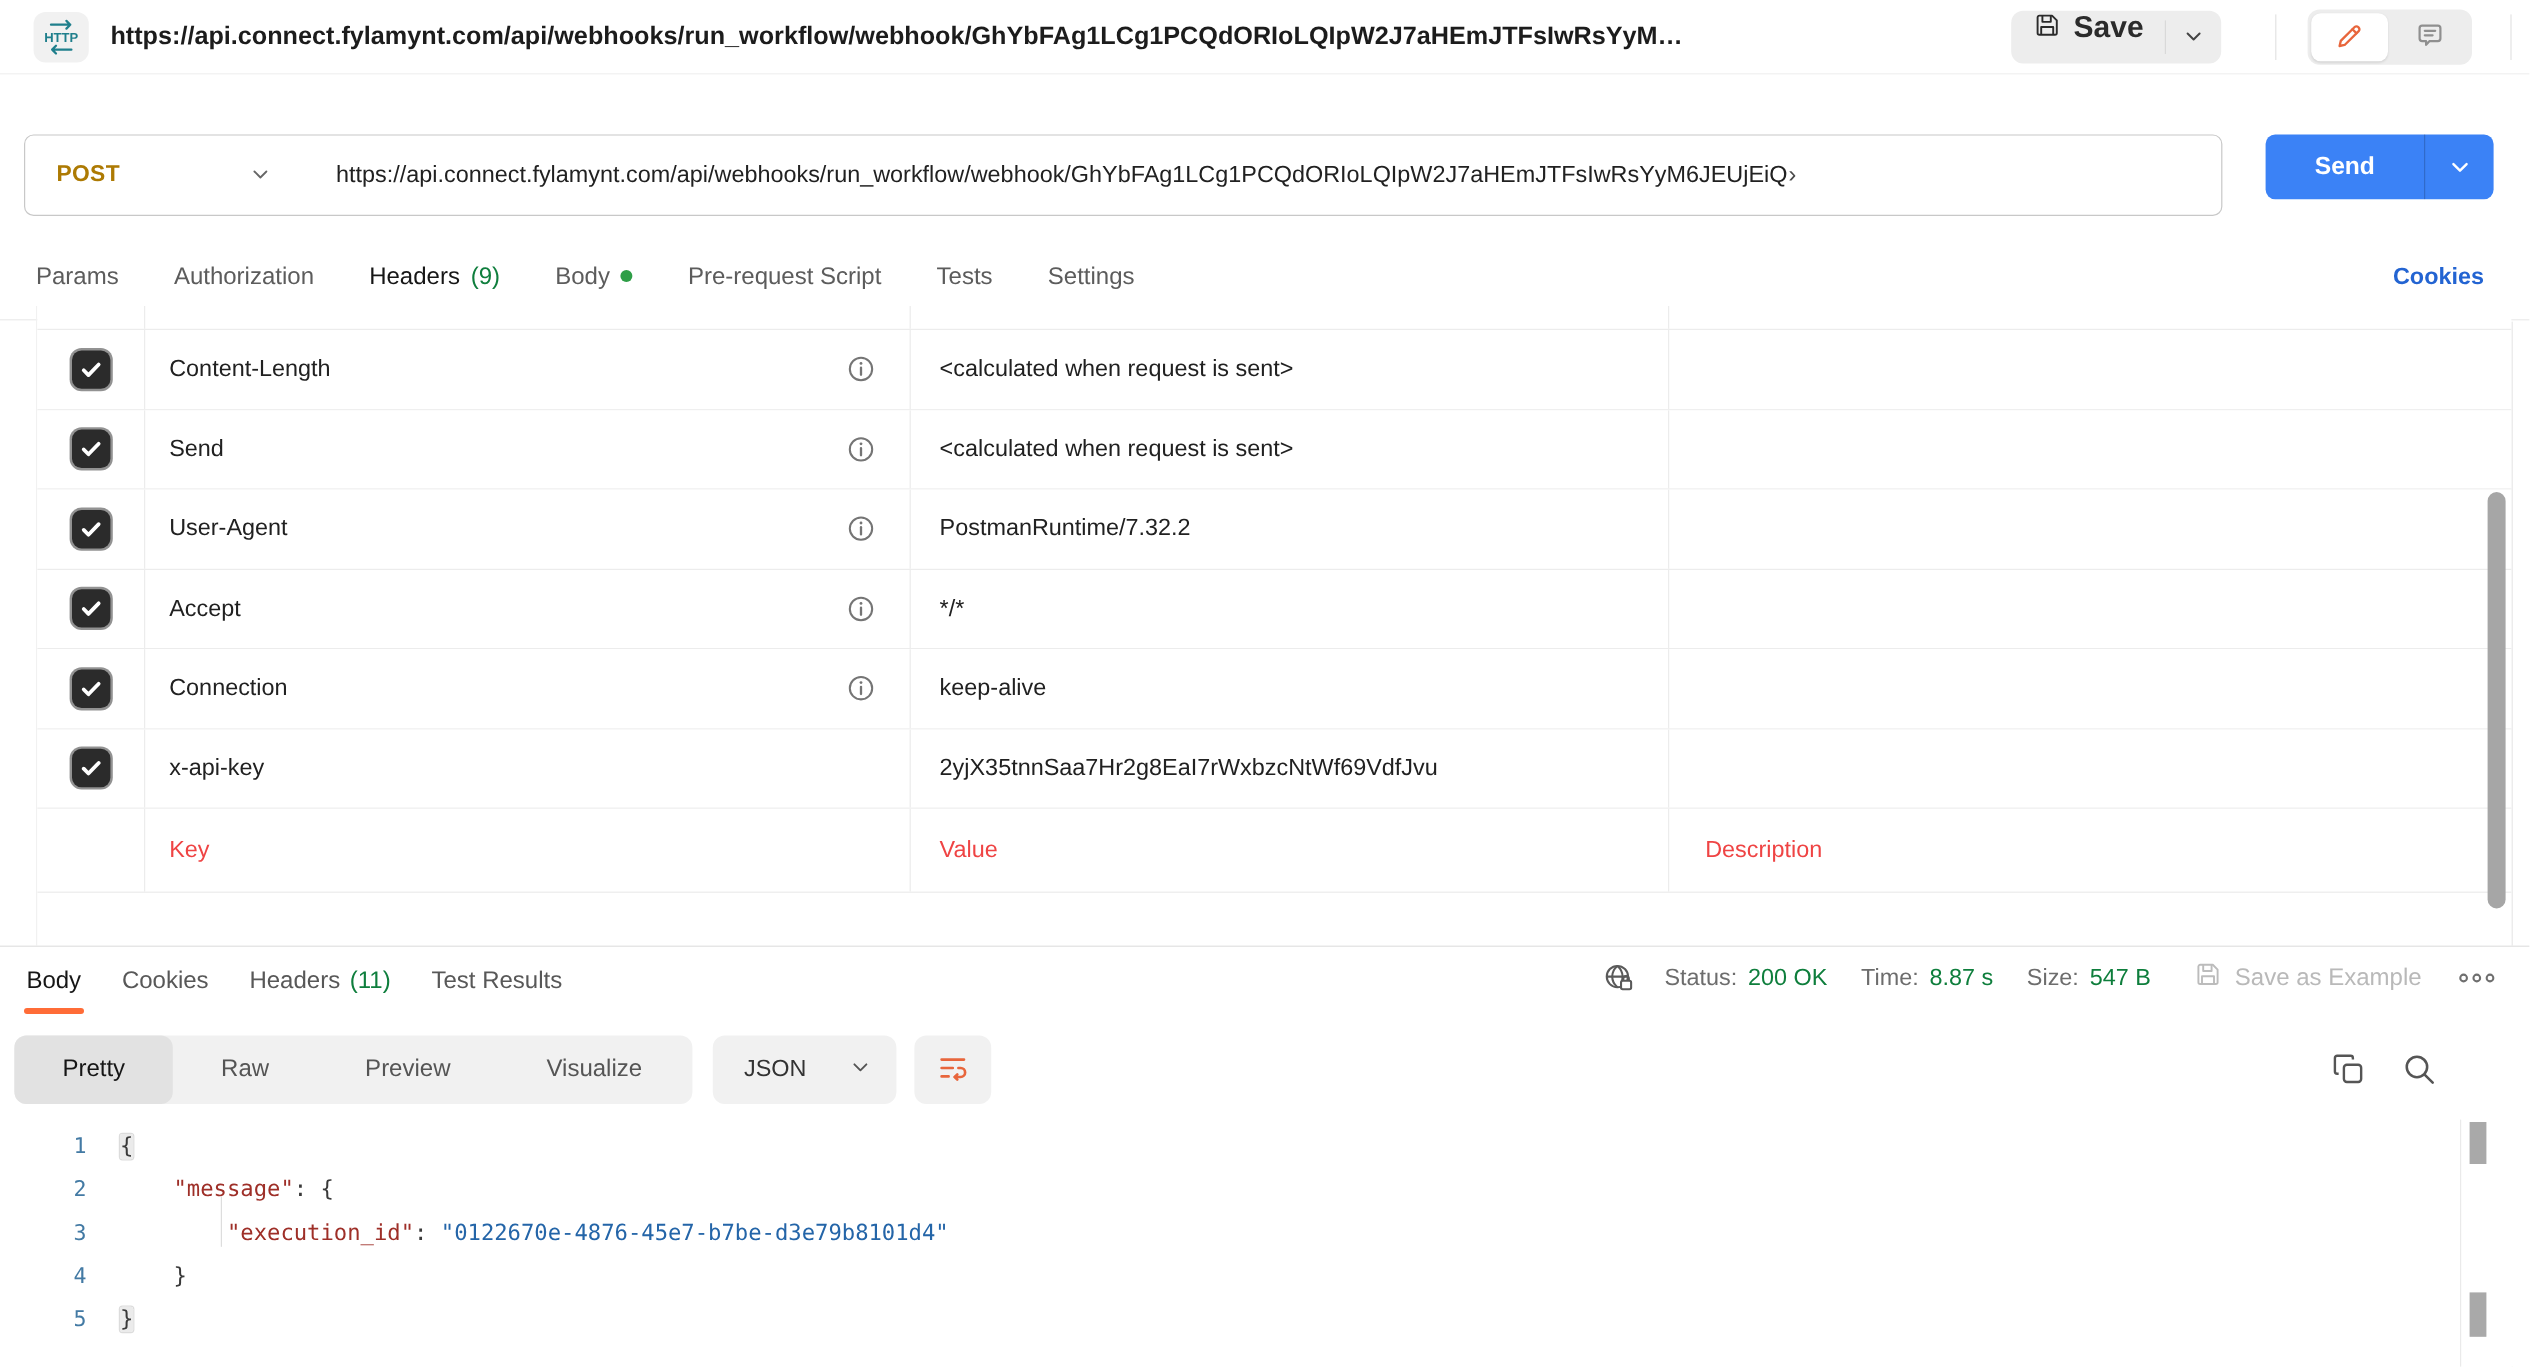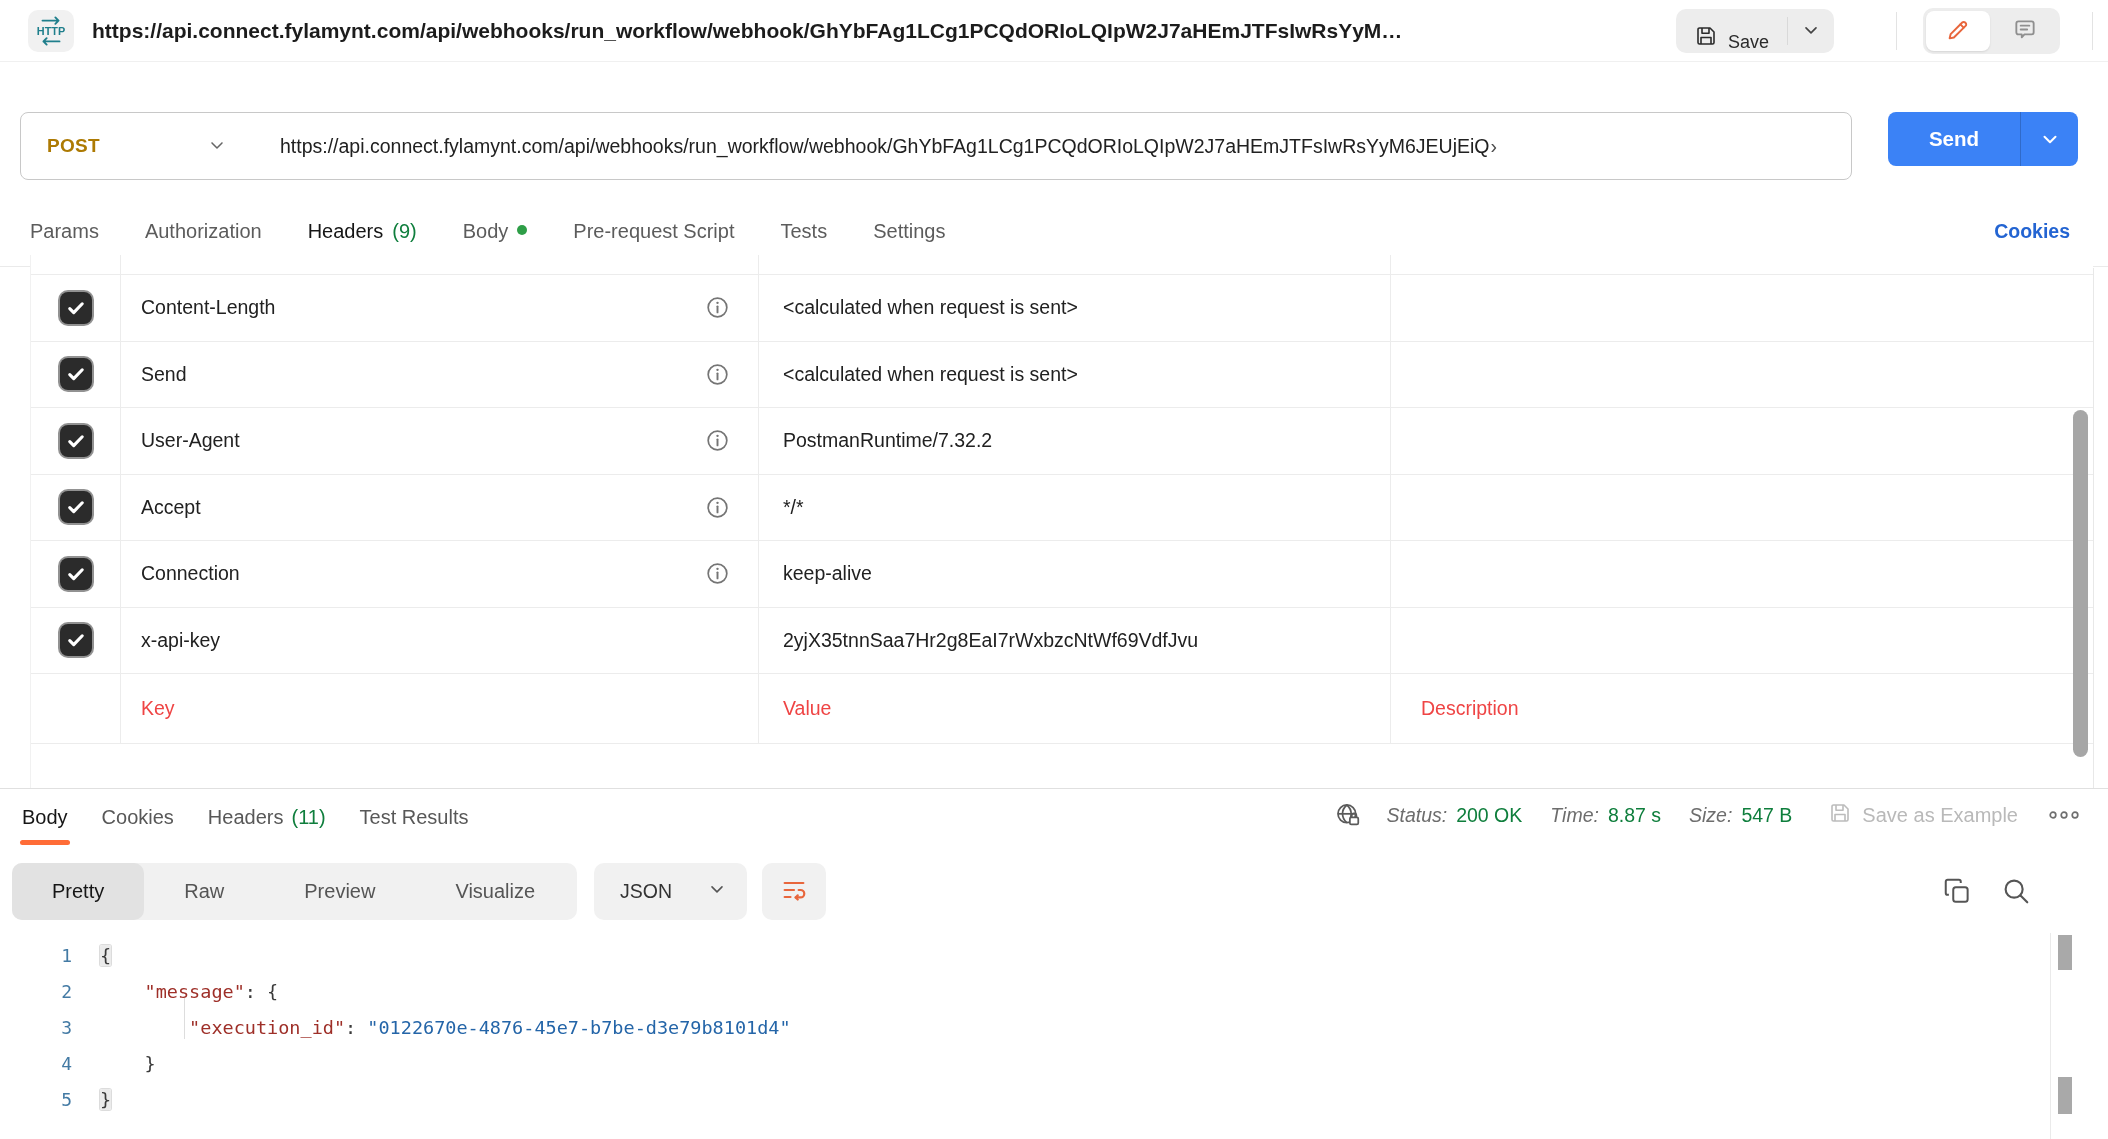--- a/index.html
+++ b/index.html
@@ -9,22 +9,22 @@
 
   
   .topbar { position: absolute; left: 0; top: 0; width: 2108px; height: 62px;
     border-bottom: 1px solid #f0f0f0; background: #fff; }
   .http-tile { position: absolute; left: 28px; top: 10px; width: 46px; height: 42px;
     background: #f1f1f1; border-radius: 10px; display: flex; align-items: center; justify-content: center; }
   .topbar-title { position: absolute; left: 92px; top: 0; height: 62px; display: flex; align-items: center;
     font-size: 21px; font-weight: 700; color: #1c1c1c; white-space: nowrap; }
   .save-group { position: absolute; left: 1676px; top: 9px; height: 44px; background: #ededed;
     border-radius: 10px; display: flex; align-items: stretch; }
-  .save-main { display: flex; align-items: flex-end; gap: 10px; padding: 0 18px; cursor: pointer;
-    font-size: 18px; color: #2b2b2b; border: none; background: transparent; font-family: inherit; }
+  .save-main { display: flex; align-items: flex-start; gap: 10px; padding: 0 18px; cursor: pointer;
+    font-size: 25px; color: #2b2b2b; border: none; background: transparent; font-family: inherit; font-weight: bold; }
   .save-vdiv { width: 1px; background: #d9d9d9; margin: 8px 0; }
   .save-caret { width: 46px; display: flex; align-items: center; justify-content: center;
     border: none; background: transparent; cursor: pointer; }
   .tb-sep { position: absolute; top: 12px; width: 1px; height: 38px; background: #e3e3e3; }
   .edit-group { position: absolute; left: 1923px; top: 8px; width: 137px; height: 46px;
     background: #ededed; border-radius: 10px; display: flex; align-items: center; }
   .edit-btn { width: 64px; height: 40px; margin-left: 3px; background: #fff; border-radius: 8px;
     border: none; display: flex; align-items: center; justify-content: center;
     box-shadow: 0 1px 2px rgba(0,0,0,.10); cursor: pointer; }
   .comment-btn { flex: 1; height: 40px; border: none; background: transparent; display: flex;
@@ -86,21 +86,21 @@
     background: #fff; border-top: 1px solid #e0e0e0; }
   .resp-tabs { position: absolute; left: 22px; top: 0; height: 56px; display: flex; gap: 34px; align-items: center; }
   .resp-tab { position: relative; height: 100%; display: flex; align-items: center; gap: 8px;
     font-size: 20px; color: #585858; cursor: pointer; }
   .resp-tab.active { color: #161616; font-weight: 500; }
   .resp-tab.active::after { content: ""; position: absolute; left: -2px; right: -2px; bottom: 0;
     height: 5px; background: #ff6c37; border-radius: 3px; }
   .resp-tab .rtab-count { color: #0f7e3d; }
   .meta { position: absolute; right: 28px; top: 4px; height: 44px; display: flex; align-items: center;
     font-size: 19.5px; }
-  .mlabel { color: #6d6d6d; font-style: italic; }
+  .mlabel { color: #6d6d6d; }
   .m-gap { margin-left: 28px; }
   .mval { margin-left: 9px; color: #0e7e3c; }
   .globe { display: flex; align-items: center; margin-right: 24px; }
   .saveex { margin-left: 36px; display: flex; align-items: center; gap: 10px; color: #b9b9b9;
     font-size: 20px; cursor: pointer; background: none; border: none; font-family: inherit; }
   .dots-btn { margin-left: 30px; background: none; border: none; display: flex; align-items: center; cursor: pointer; }
 
   
   .segmented { position: absolute; left: 12px; top: 74px; width: 565px; height: 57px;
     background: #f1f1f1; border-radius: 10px; display: flex; align-items: stretch; }

